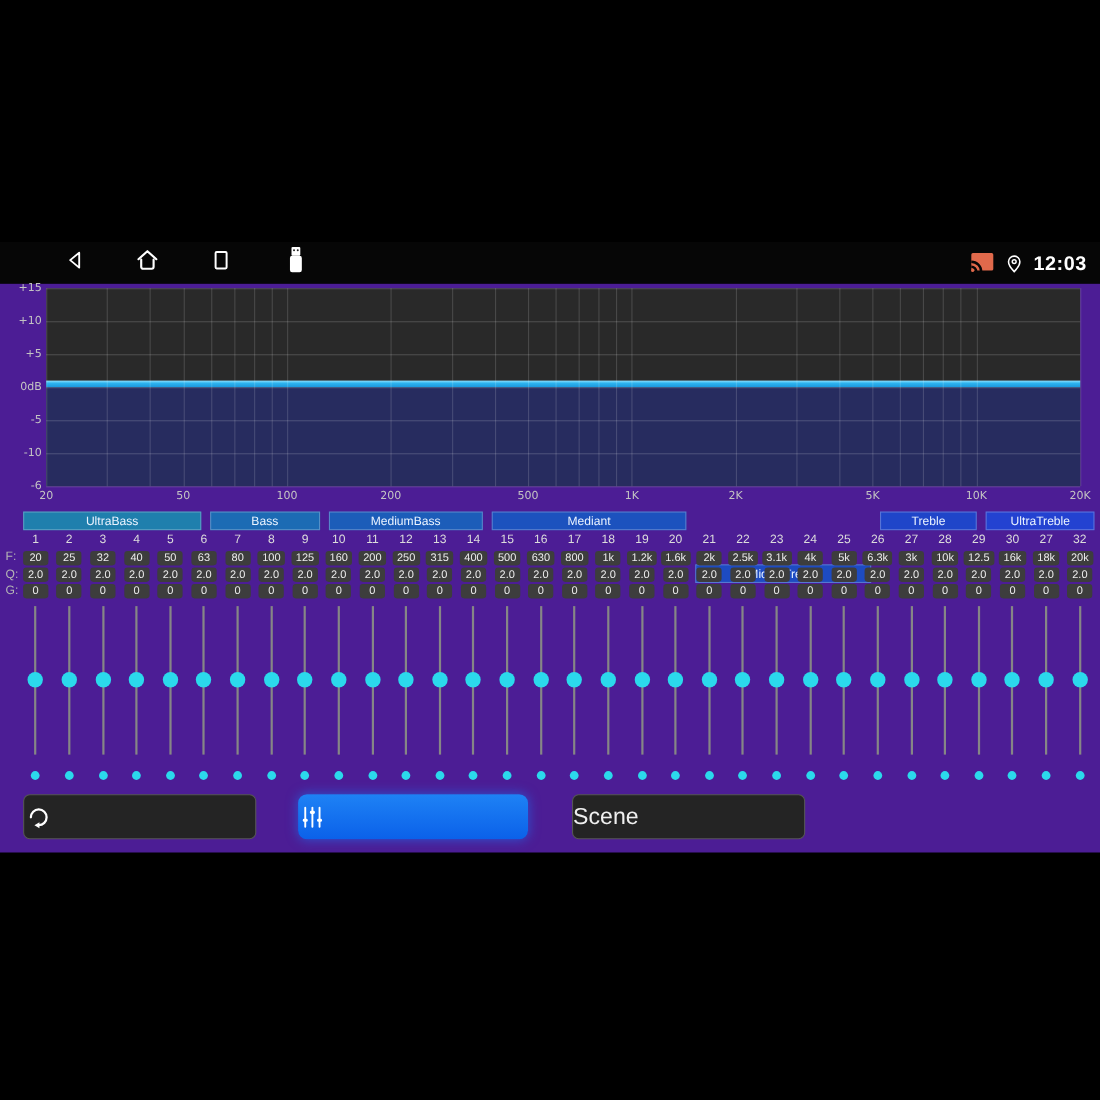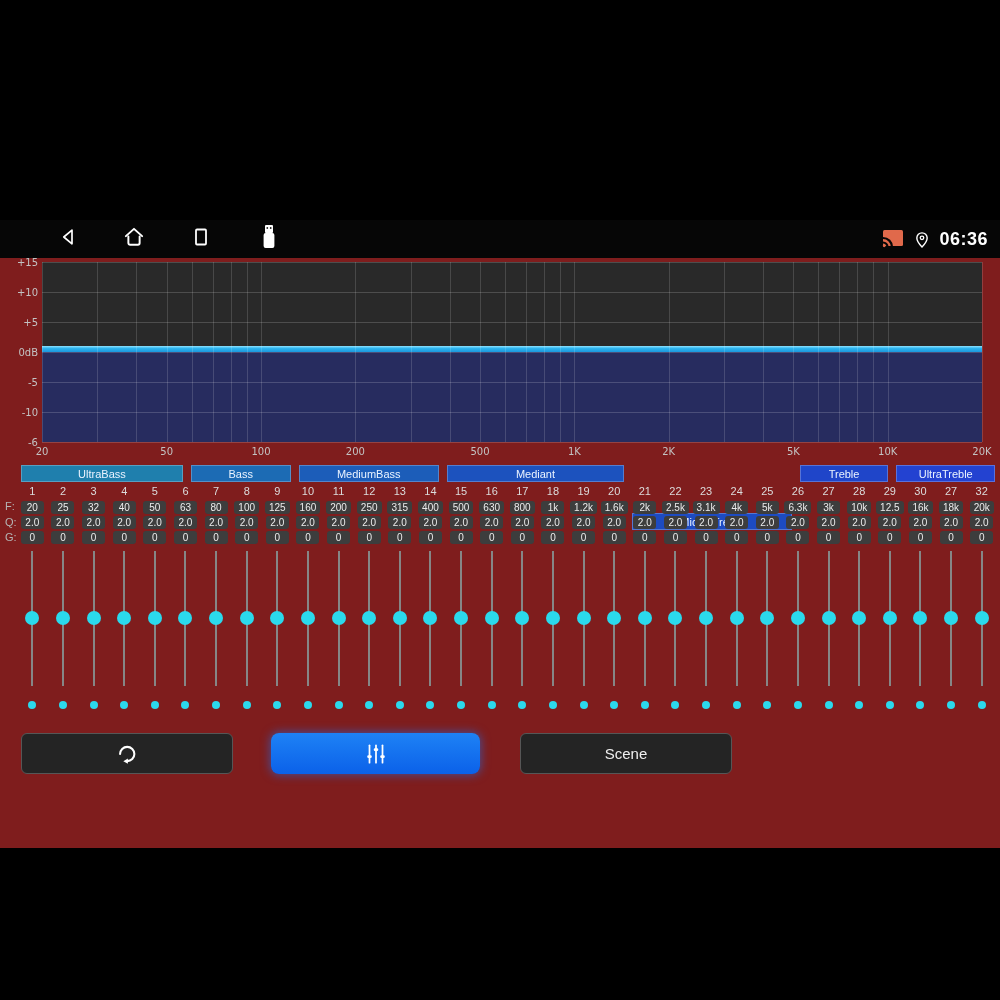--- a/index.html
+++ b/index.html
@@ -4,21 +4,21 @@
 <style>
   html,body{margin:0;padding:0;background:#000;}
   #screen{position:relative;width:1000px;height:1000px;background:#000;overflow:hidden;
           font-family:"Liberation Sans","DejaVu Sans",sans-serif;}
   
   .status-bar{position:absolute;left:0;top:220px;width:1000px;height:38px;background:#060606;}
   .nav-ico{position:absolute;top:50%;transform:translateY(-50%);}
   .st-right{position:absolute;right:12px;top:0;height:38px;display:flex;align-items:center;gap:7px;}
   .st-time{color:#fff;font-size:18px;font-weight:bold;letter-spacing:.5px;}
   
-  .main{position:absolute;left:0;top:258px;width:1000px;height:590px;background:#7f1d1d;}
+  .main{position:absolute;left:0;top:258px;width:1000px;height:517px;background:#4c1d95;}
   
   .plot{position:absolute;left:42px;top:4px;width:940px;height:180px;background:#292929;}
   .plot-fill{position:absolute;left:0;top:90px;width:100%;height:90px;background:#272c5f;}
   .gl-h{position:absolute;left:0;width:100%;height:1px;background:rgba(255,255,255,0.17);}
   .gl-v{position:absolute;top:0;width:1px;height:100%;background:rgba(255,255,255,0.15);}
   .zero-line{position:absolute;left:0;top:84px;width:100%;height:6px;
              background:linear-gradient(180deg,#8fe2ff 0%,#2db4ef 40%,#1b96dc 100%);}
   .db-lab{position:absolute;left:6px;width:32px;text-align:right;color:#c3c3c3;font-size:10px;
           transform:translateY(-50%);font-family:"DejaVu Sans",sans-serif;}
   .fq-lab{position:absolute;top:188px;color:#c3c3c3;font-size:10px;transform:translateX(-50%);
@@ -34,23 +34,23 @@
   .ch-num{height:13px;line-height:13px;color:#dcdcdc;font-size:11px;margin-bottom:2px;}
   .val-box{height:13px;line-height:13px;min-width:15px;padding:0 4px;margin:1px 0;
            background:#3d3d3d;border-radius:3px;color:#ececec;font-size:10px;text-align:center;}
   .row-lab{position:absolute;left:5px;color:#b5b5b5;font-size:11px;height:13px;line-height:13px;}
   .slider{position:relative;width:100%;height:135px;margin-top:6px;}
   .track{position:absolute;left:50%;top:0;width:2px;height:100%;background:#868686;transform:translateX(-50%);}
   .knob{position:absolute;left:50%;top:49.5%;width:14px;height:14px;border-radius:50%;
         transform:translate(-50%,-50%);}
   .chdot{width:8px;height:8px;border-radius:50%;margin-top:15px;}
   
-  .btn{position:absolute;top:475px;height:41px;display:flex;align-items:center;justify-content:center;
+  .btn{position:absolute;top:464px;height:41px;display:flex;align-items:center;justify-content:flex-start;
        background:#242424;border:1px solid #565656;border-radius:6px;box-sizing:border-box;
-       color:#efefef;font-size:15px;cursor:pointer;}
+       color:#efefef;font-size:21px;cursor:pointer;}
   .btn-blue{background:linear-gradient(180deg,#1e82f5 0%,#0b61e9 100%);border:none;border-radius:8px;
             box-shadow:0 0 10px 1px rgba(28,116,242,0.55);}
 </style>
 </head>
 <body>
 
 <div id="screen">
 
   <div class="status-bar">
     <span class="nav-ico" style="left:57px">
@@ -81,21 +81,21 @@
       <svg width="24" height="22" viewBox="0 0 24 22">
         <rect x="2" y="2" width="20" height="16" rx="1.5" fill="#E0694B"></rect>
         <path d="M2 10 a9 9 0 0 1 9 9" fill="none" stroke="#060606" stroke-width="2.2"></path>
         <path d="M2 14.5 a4.5 4.5 0 0 1 4.5 4.5" fill="none" stroke="#060606" stroke-width="2.2"></path>
         <circle cx="3.2" cy="17.8" r="1.4" fill="#E0694B"></circle>
       </svg>
       <svg width="20" height="24" viewBox="0 0 24 24">
         <path d="M12 21.5 C12 21.5 5.8 15.2 5.8 10.8 a6.2 6.2 0 1 1 12.4 0 C18.2 15.2 12 21.5 12 21.5 Z" fill="none" stroke="#fff" stroke-width="1.7"></path>
         <circle cx="12" cy="10.6" r="2.1" fill="none" stroke="#fff" stroke-width="1.6"></circle>
       </svg>
-      <span class="st-time">06:36</span>
+      <span class="st-time">12:03</span>
     </div>
   </div>
 
   <div class="main">
 
     <div class="plot" id="plot">
       <div class="plot-fill"></div>
       <div class="zero-line"></div>
     <div class="gl-v" style="left: 0px;"></div>
         <div class="gl-v" style="left: 55.2px;"></div>

